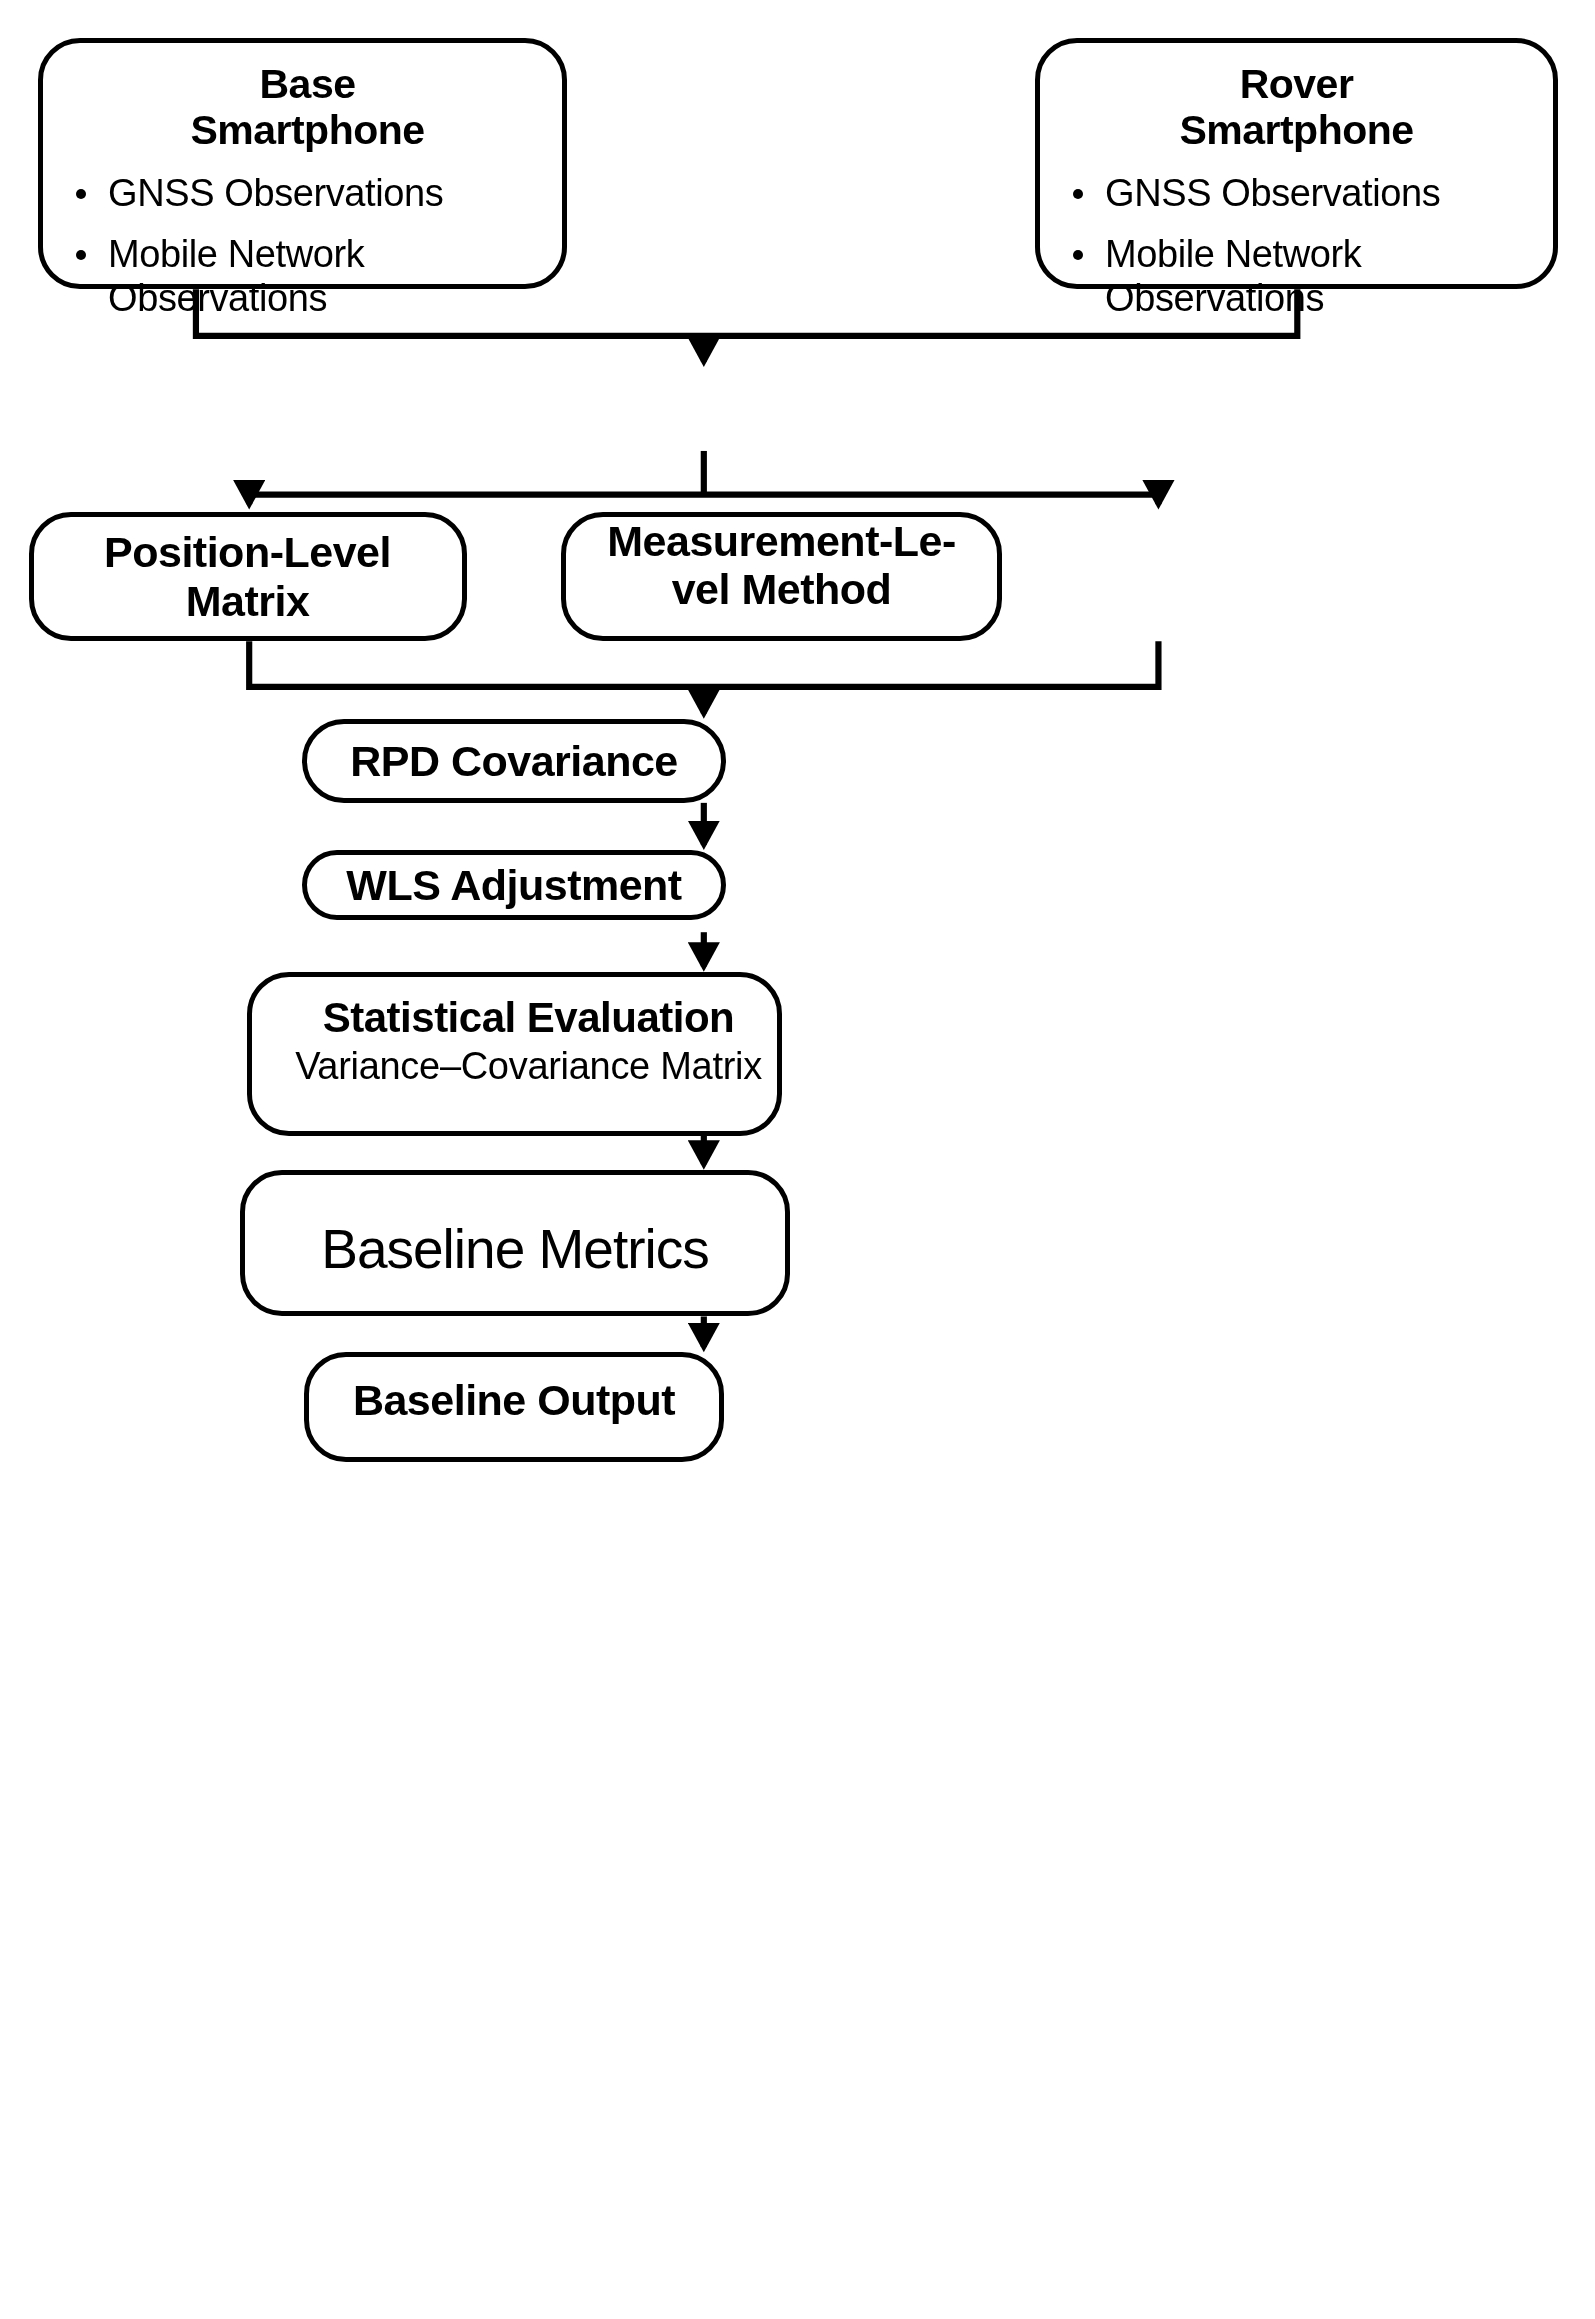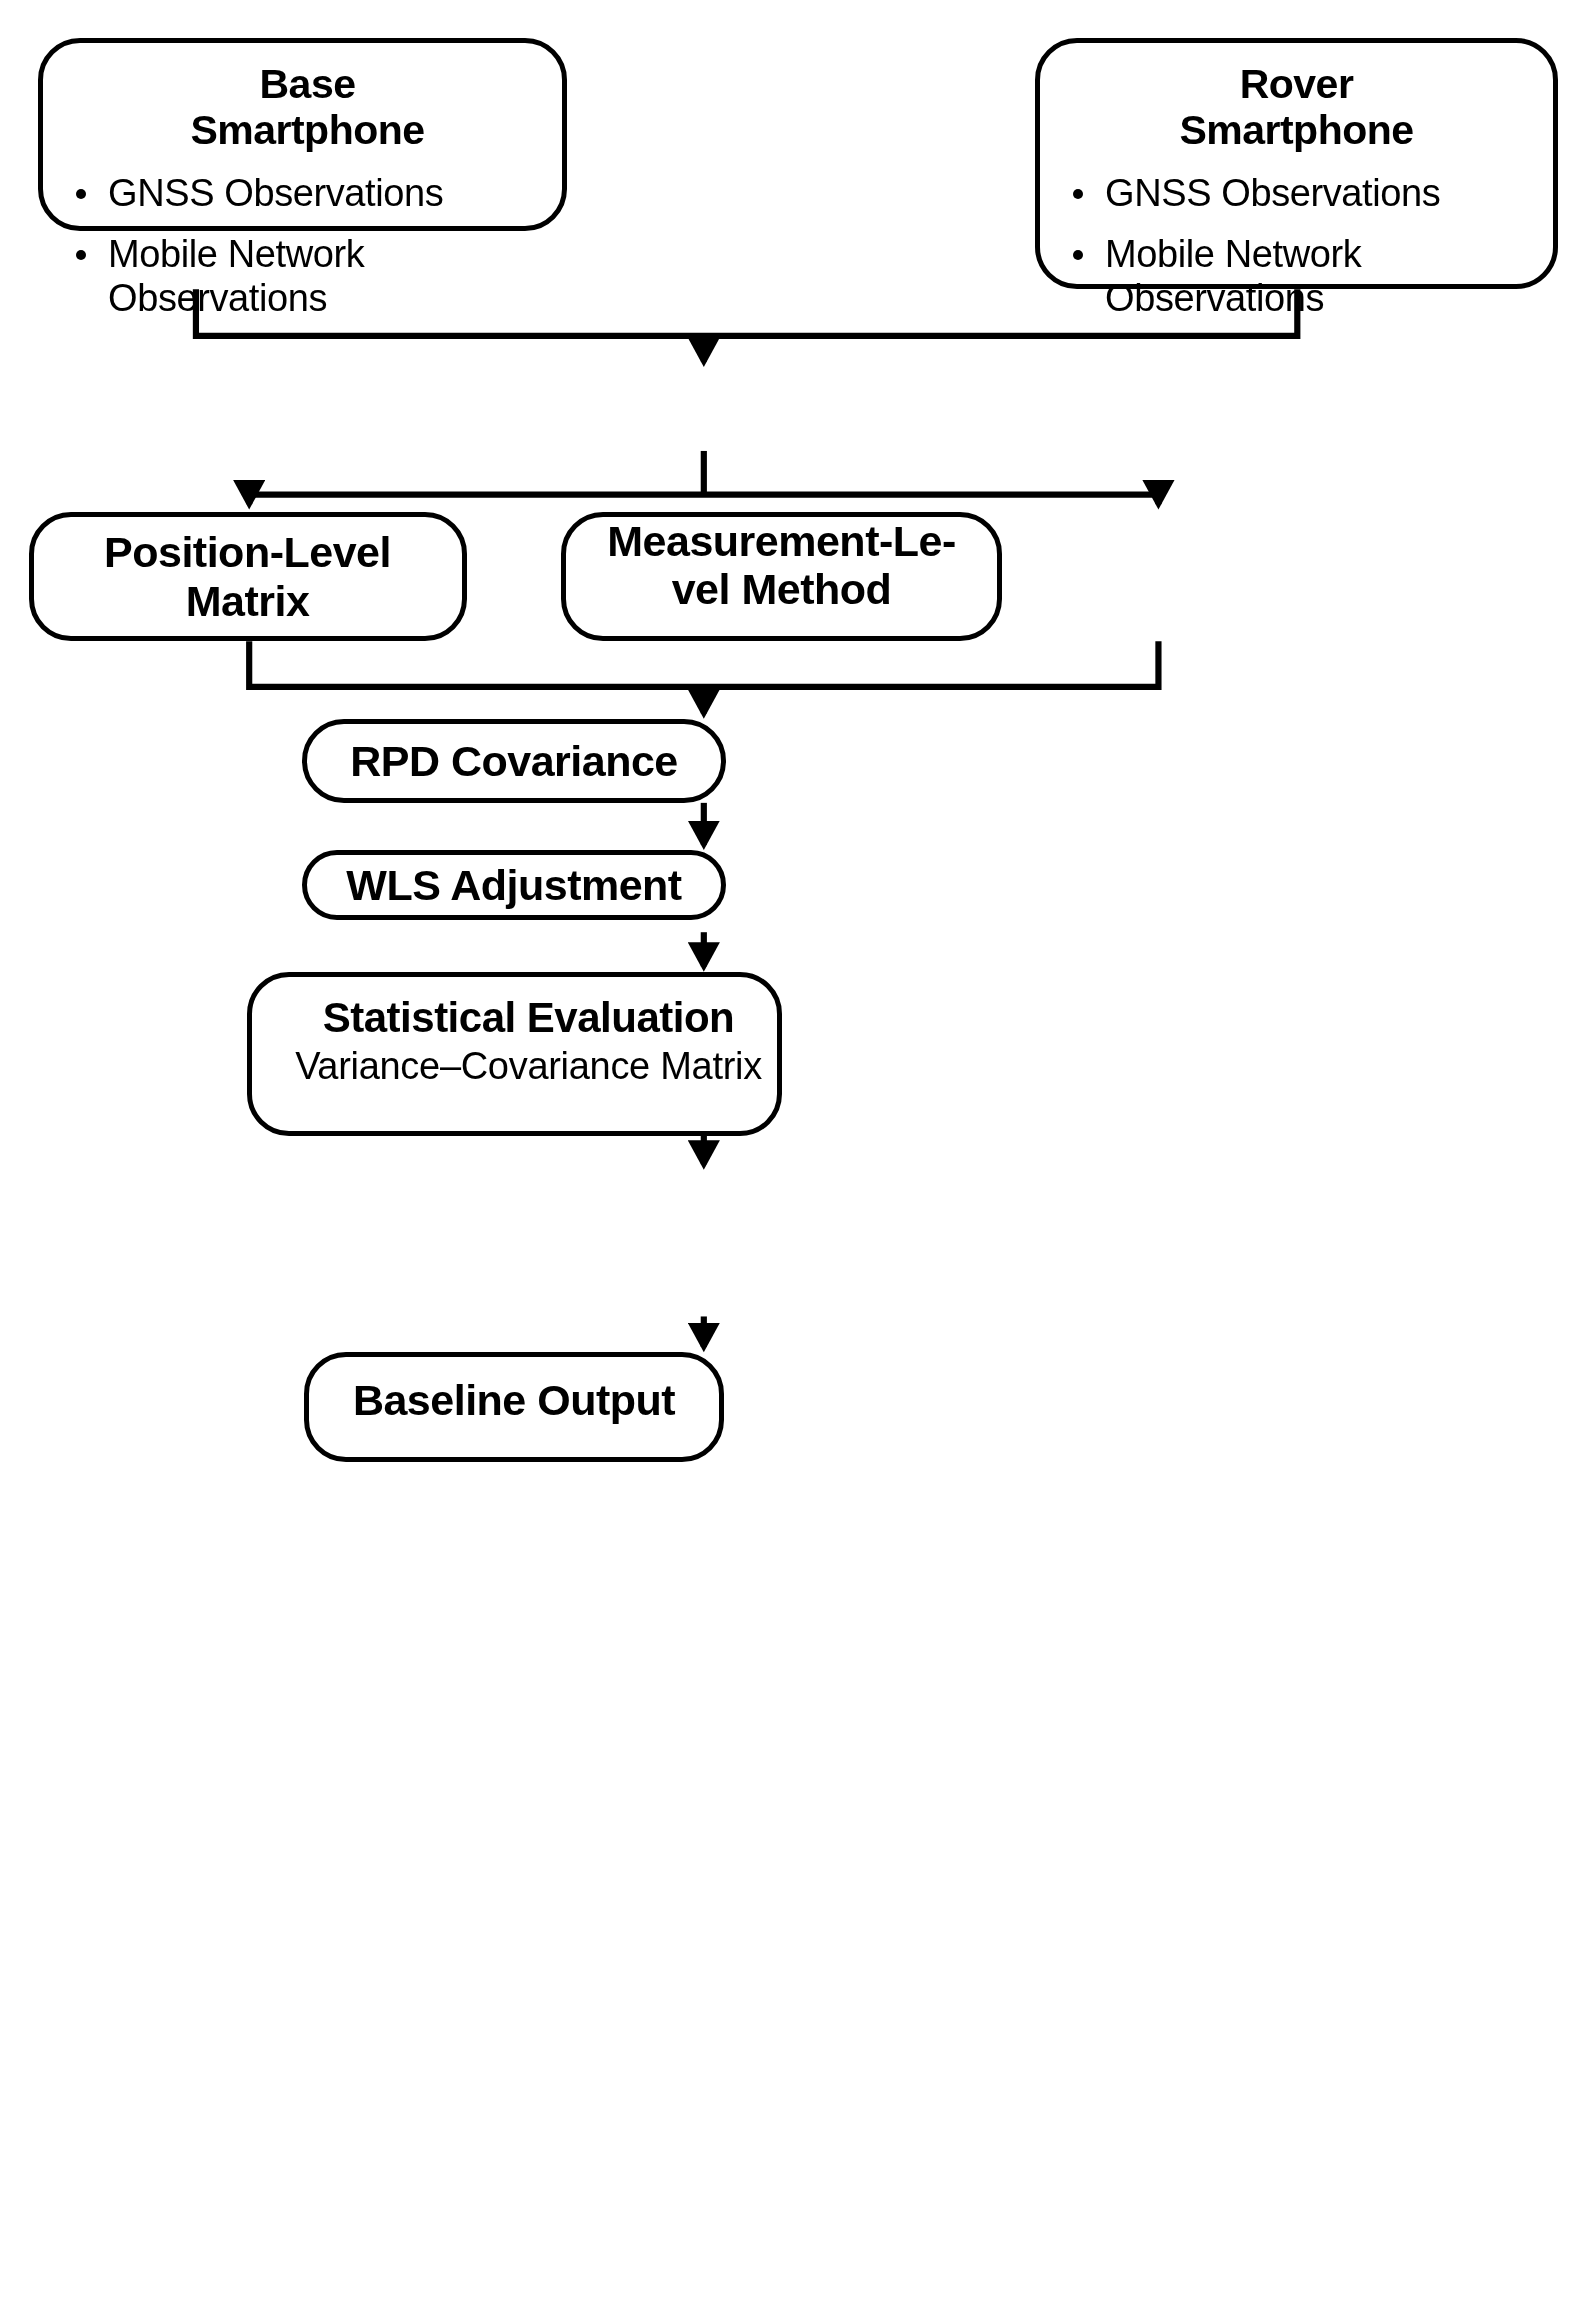--- a/index.html
+++ b/index.html
@@ -71,21 +71,21 @@
     position: absolute;
     left: 7.6px;
     top: 18px;
     width: 10.5px;
     height: 10.5px;
     background: #000000;
     border-radius: 50%;
   }
 
   
-  #node-base      { left: 38px;  top: 38px;   width: 529px;  height: 193px; padding: 19px 15px 0 25px; }
+  #node-base      { left: 38px;  top: 38px;   width: 529px;  height: 251px; padding: 19px 15px 0 25px; }
   #node-rover     { left: 1035px;top: 38px;   width: 523px;  height: 251px; padding: 19px 25px 0 25px; }
   #node-preproc   { left: 516px; top: 367px;  width: 377px;  height: 84px;  justify-content: center; }
   #node-poslevel  { left: 28.5px;  top: 512px;  width: 438px;  height: 129px; justify-content: center; }
   #node-measlevel { left: 561px; top: 512px;  width: 441px;  height: 129px; justify-content: flex-start; }
   #node-rpd       { left: 302px; top: 719px;  width: 424px;  height: 84px;  justify-content: center; }
   #node-wls       { left: 302px; top: 850px;  width: 424px;  height: 70px;  justify-content: center; }
   #node-stat      { left: 247px; top: 972px; width: 535px;  height: 164px; padding-top: 17px; padding-left: 28px; }
   #node-metrics   { left: 240px; top: 1170px; width: 550px;  height: 146px; padding-top: 44px; }
   #node-output    { left: 304px; top: 1352px; width: 420px;  height: 110px; padding-top: 19px; }
 
@@ -167,19 +167,22 @@
 
   <div class="node" id="node-wls">
     <div class="title">WLS Adjustment</div>
   </div>
 
   <div class="node" id="node-stat">
     <div class="title">Statistical Evaluation</div>
     <div class="subtitle">Variance–Covariance Matrix</div>
   </div>
 
+  <div class="node" id="node-metrics">
+    <div class="title">Baseline Metrics</div>
+  </div>
 
   <div class="node" id="node-output">
     <div class="title">Baseline Output</div>
   </div>
 
 </div>
 
 
 </body></html>

